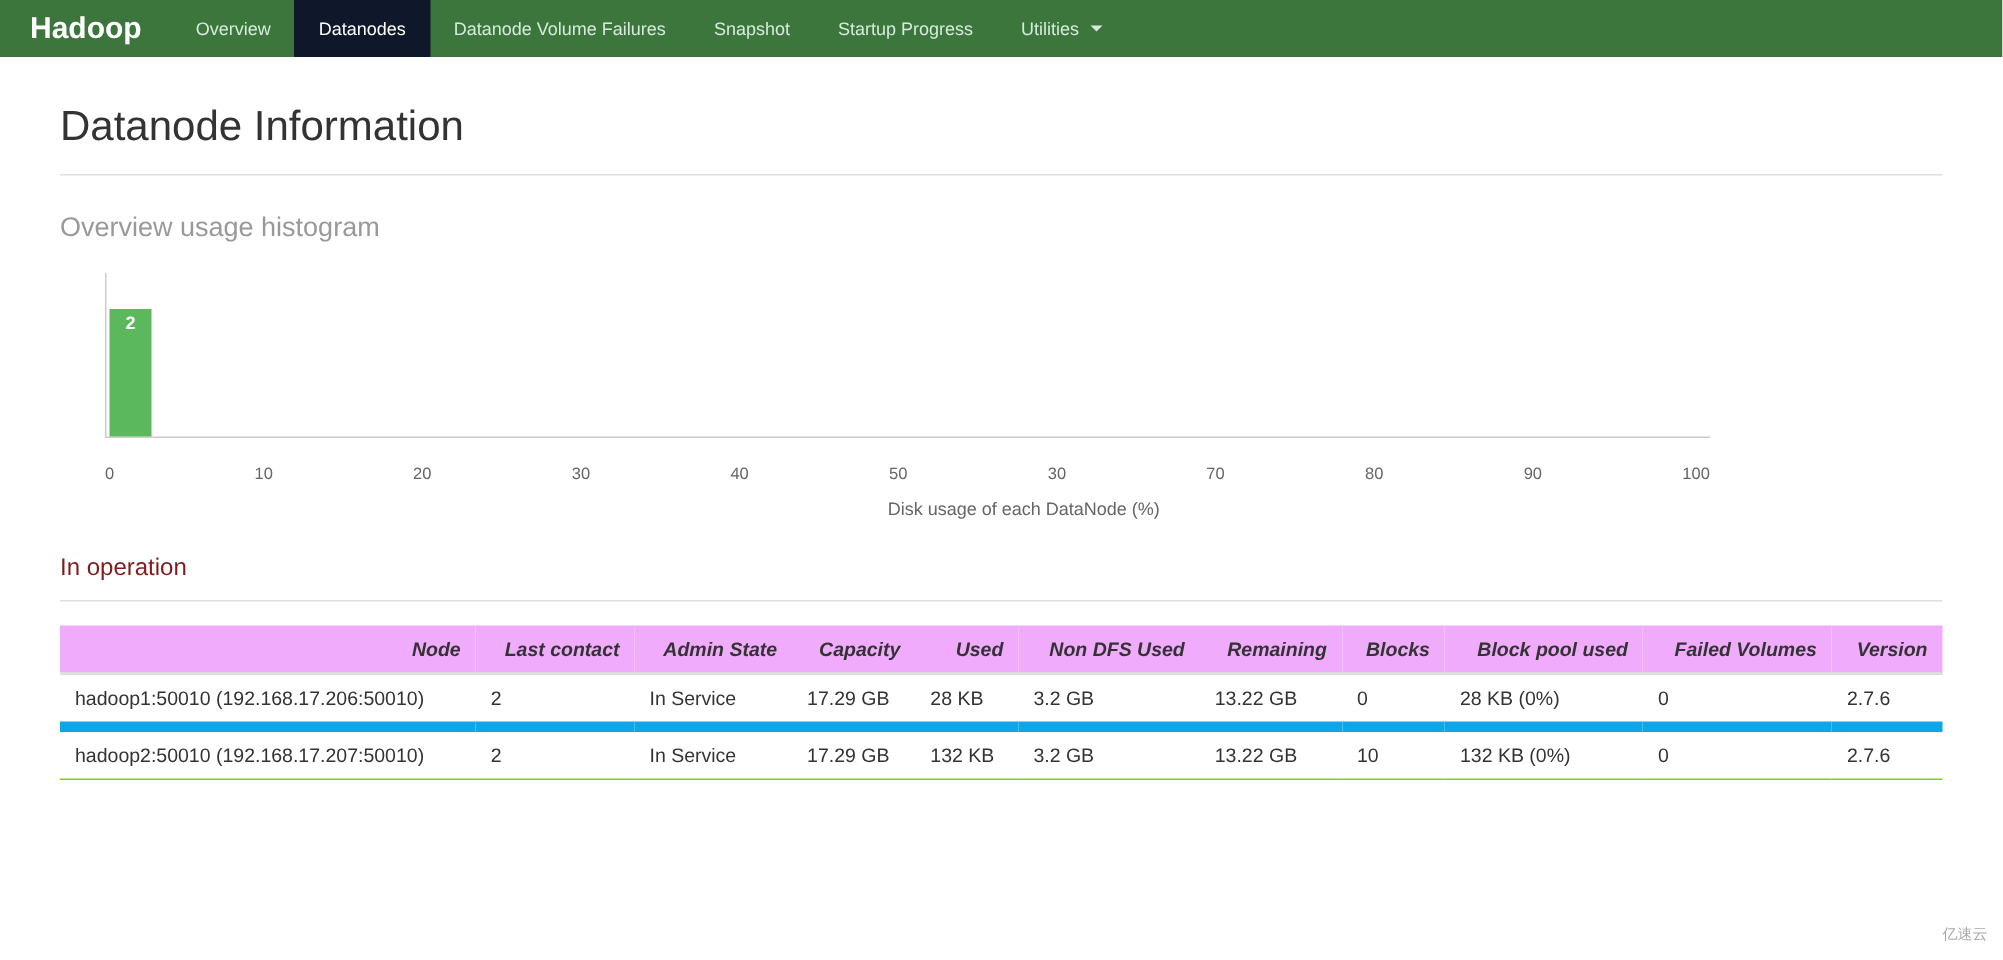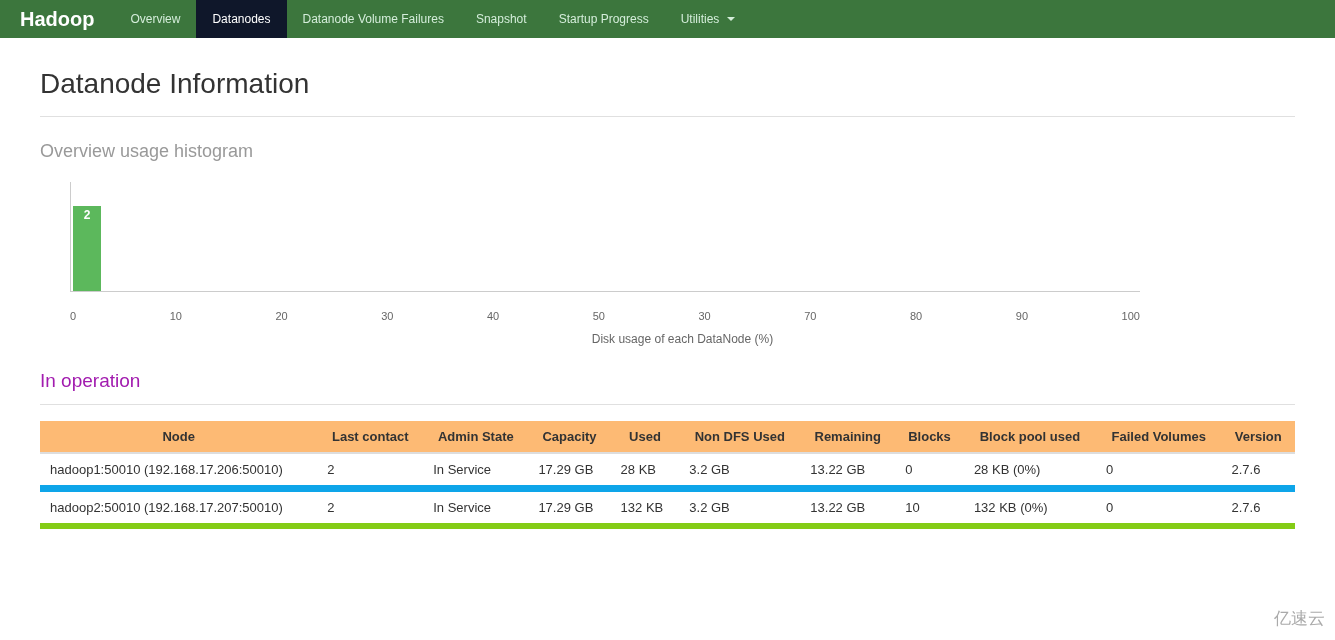--- a/index.html
+++ b/index.html
@@ -122,63 +122,64 @@
     .x-axis-title {
       text-align: center;
       font-size: 12px;
       color: #666;
       margin-bottom: 24px;
       margin-left: 30px;
     }
 
     
     .in-operation-title {
-      font-size: 19px;
+      font-size: 16px;
       font-weight: 400;
-      color: #a21caf;
+      color: #7f1d1d;
       margin-bottom: 12px;
       margin-top: 10px;
     }
 
     .divider2 {
       border: none;
       border-top: 1px solid #e0e0e0;
       margin-bottom: 16px;
     }
 
     
     .data-table {
       width: 100%;
       border-collapse: collapse;
       font-size: 13px;
     }
     .data-table th {
-      text-align: center;
+      text-align: right;
       padding: 8px 10px;
       font-weight: 600;
       color: #333;
       border-bottom: 2px solid #ddd;
-      background: #fdba74;
+      background: #f0abfc;
       white-space: nowrap;
+      font-style: italic;
     }
     .data-table td {
       padding: 8px 10px;
       border-bottom: 7px solid #0ea5e9;
       color: #333;
       white-space: nowrap;
     }
     .data-table tr:last-child td {
-      border-bottom: 6px solid #84cc16;
+      border-bottom: 1px solid #84cc16;
     }
 
     .watermark {
       position: fixed;
       bottom: 10px;
       right: 10px;
-      font-size: 17px;
+      font-size: 10px;
       color: #aaa;
     }
 
     .caret {
       display: inline-block;
       width: 0;
       height: 0;
       border-left: 4px solid transparent;
       border-right: 4px solid transparent;
       border-top: 4px solid #d4edda;

